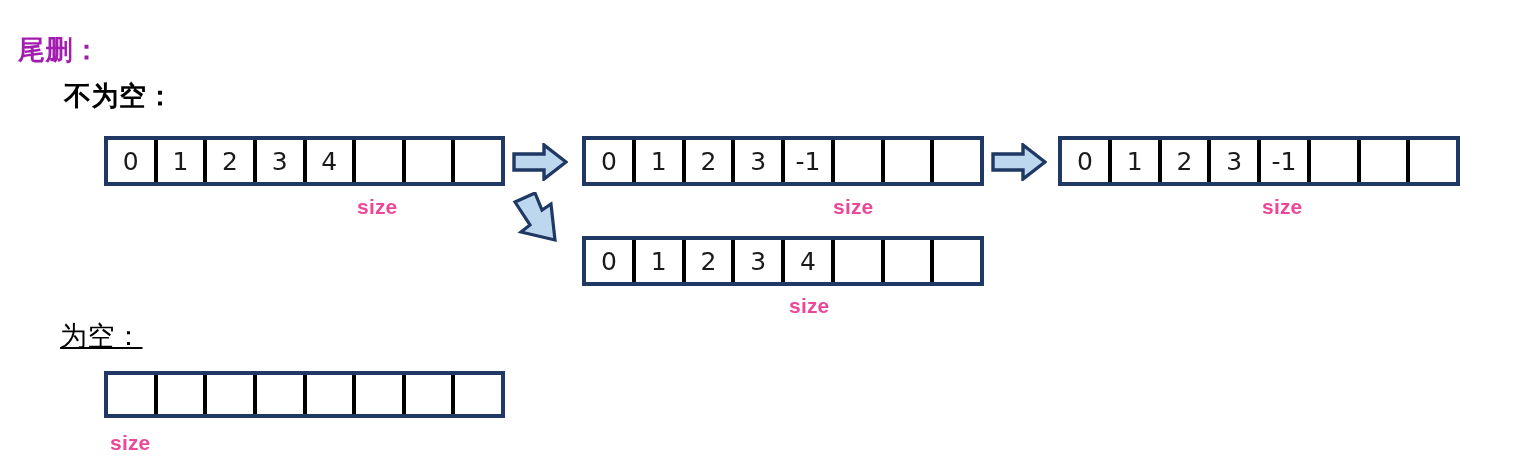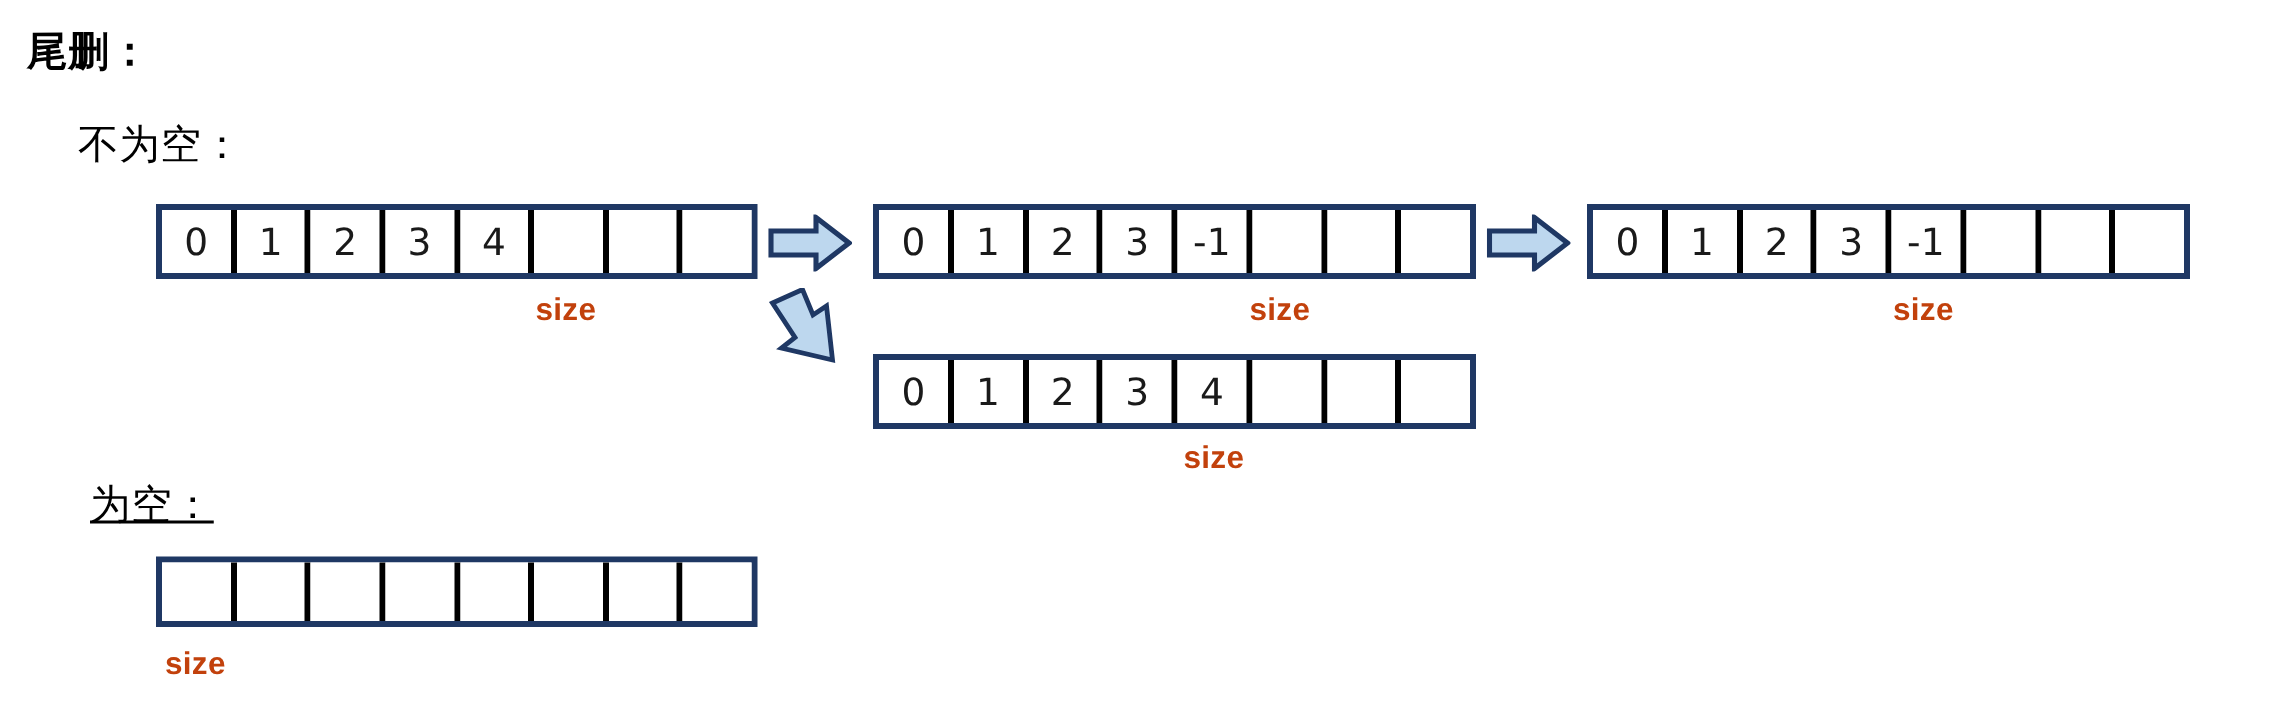--- a/index.html
+++ b/index.html
@@ -14,35 +14,35 @@
     overflow: hidden;
     font-family: "Liberation Sans", "DejaVu Sans", sans-serif;
     color: #000000;
   }
 
   .abs { position: absolute; }
 
   
   .title-main {
     left: 18px;
-    top: 16px;
+    top: 32px;
     font-size: 27px;
     font-weight: bold;
-    color: #000000;
+    color: #a21caf;
     letter-spacing: 0.5px;
     white-space: nowrap;
   }
   .title-sub {
     font-size: 27px;
     font-weight: normal;
     color: #000000;
     letter-spacing: 0.5px;
     white-space: nowrap;
   }
-  .title-sub.s-notempty { left: 52px; top: 78px; }
+  .title-sub.s-notempty { left: 64px; top: 78px; font-weight: bold; }
   .title-sub.s-empty    { left: 60px; top: 318px; text-decoration: underline; }
 
   
   .array {
     display: flex;
     box-sizing: border-box;
     border: 4px solid #1f3864;
     background: #ffffff;
   }
   .cell {
@@ -65,21 +65,21 @@
   .arr-1  { left: 104px; top: 136px; width: 401px; height: 50px; }
   .arr-2a { left: 582px; top: 136px; width: 402px; height: 50px; }
   .arr-2b { left: 582px; top: 236px; width: 402px; height: 50px; }
   .arr-3  { left: 1058px; top: 136px; width: 402px; height: 50px; }
   .arr-4  { left: 104px; top: 371px; width: 401px; height: 47px; }
 
   
   .size-label {
     font-size: 21px;
     font-weight: bold;
-    color: #c2410c;
+    color: #ec4899;
     font-family: "Liberation Sans", "DejaVu Sans", sans-serif;
     white-space: nowrap;
     letter-spacing: 0.2px;
   }
   .size-1 { left: 357px; top: 195px; }
   .size-2a { left: 833px; top: 195px; }
   .size-2b { left: 789px; top: 294px; }
   .size-3 { left: 1262px; top: 195px; }
   .size-4 { left: 110px; top: 431px; }
 

